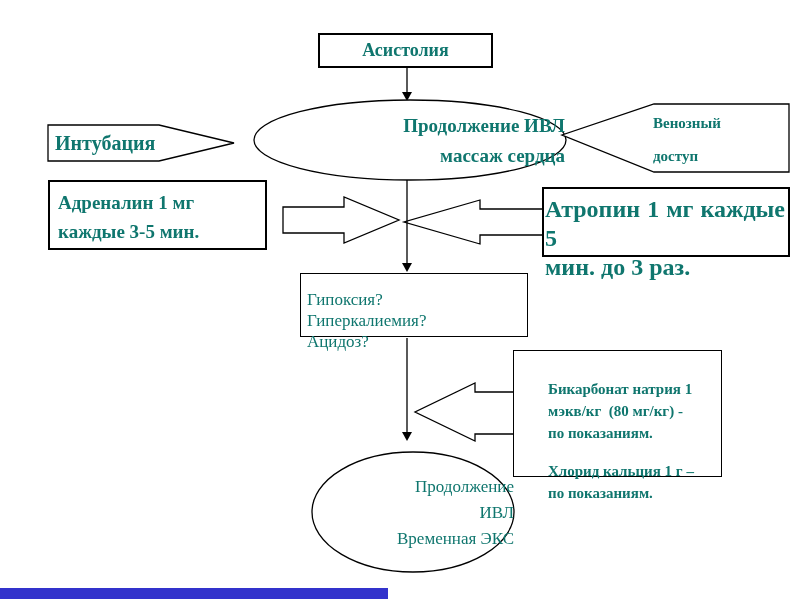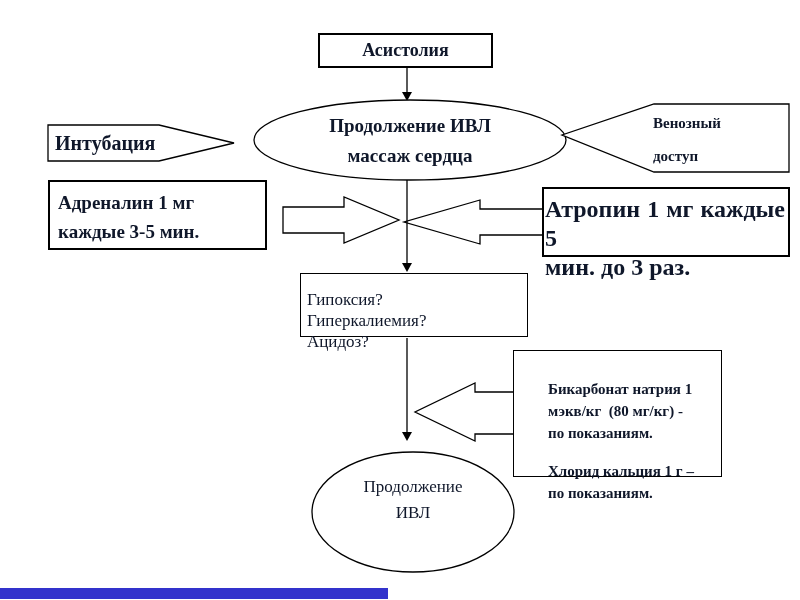--- a/index.html
+++ b/index.html
@@ -1,25 +1,25 @@
 <!DOCTYPE html>
 <html><head>
 <meta charset="utf-8">
 <style>
   html,body{margin:0;padding:0;}
   .slide{
     position:relative;width:800px;height:600px;background:#ffffff;overflow:hidden;
-    font-family:"Liberation Serif","DejaVu Serif",serif;color:#0f172a;
+    font-family:"Liberation Serif","DejaVu Serif",serif;color:#0f766e;
   }
   .layer{position:absolute;left:0;top:0;z-index:1;}
   .abs{position:absolute;z-index:2;box-sizing:border-box;}
   .box{border:2px solid #000;background:#fff;}
   .thinbox{border:1.5px solid #000;background:#fff;}
   .b{font-weight:bold;}
-  .center{text-align:center;}
+  .center{text-align:right;}
   .nw{white-space:nowrap;}
   .prewrap{white-space:pre-wrap;}
   .justify{text-align:justify;text-align-last:justify;}
   
   .asystole{left:318px;top:33px;width:175px;height:35px;display:flex;align-items:center;justify-content:center;font-size:18px;}
   .cpr-label{left:255px;top:111px;width:310px;font-size:19px;line-height:30px;}
   .intub-label{left:55px;top:132px;width:130px;font-size:20px;}
   .venous-label{left:653px;top:107px;width:140px;font-size:15px;line-height:33px;}
   .adren{left:48px;top:180px;width:219px;height:70px;padding:6px 0 0 8px;font-size:19px;line-height:29px;}
   .atrop{left:542px;top:187px;width:248px;height:70px;padding:6px 3px 0 1px;font-size:24px;line-height:29px;}
@@ -93,17 +93,18 @@
   </div>
 
   <div class="abs thinbox bicarb b">
     <p class="prewrap">Бикарбонат натрия 1 мэкв/кг  (80 мг/кг) - по показаниям.</p>
     <p class="prewrap">Хлорид кальция 1 г – по показаниям.</p>
   </div>
 
   <div class="abs outcome-label center">
     <div class="nw">Продолжение</div>
     <div class="nw">ИВЛ</div>
+    <div class="nw">Временная ЭКС</div>
   </div>
 
   <div class="abs footer-bar" style="background: rgb(51, 51, 204);"></div>
 
 </div>
 
 </body></html>

